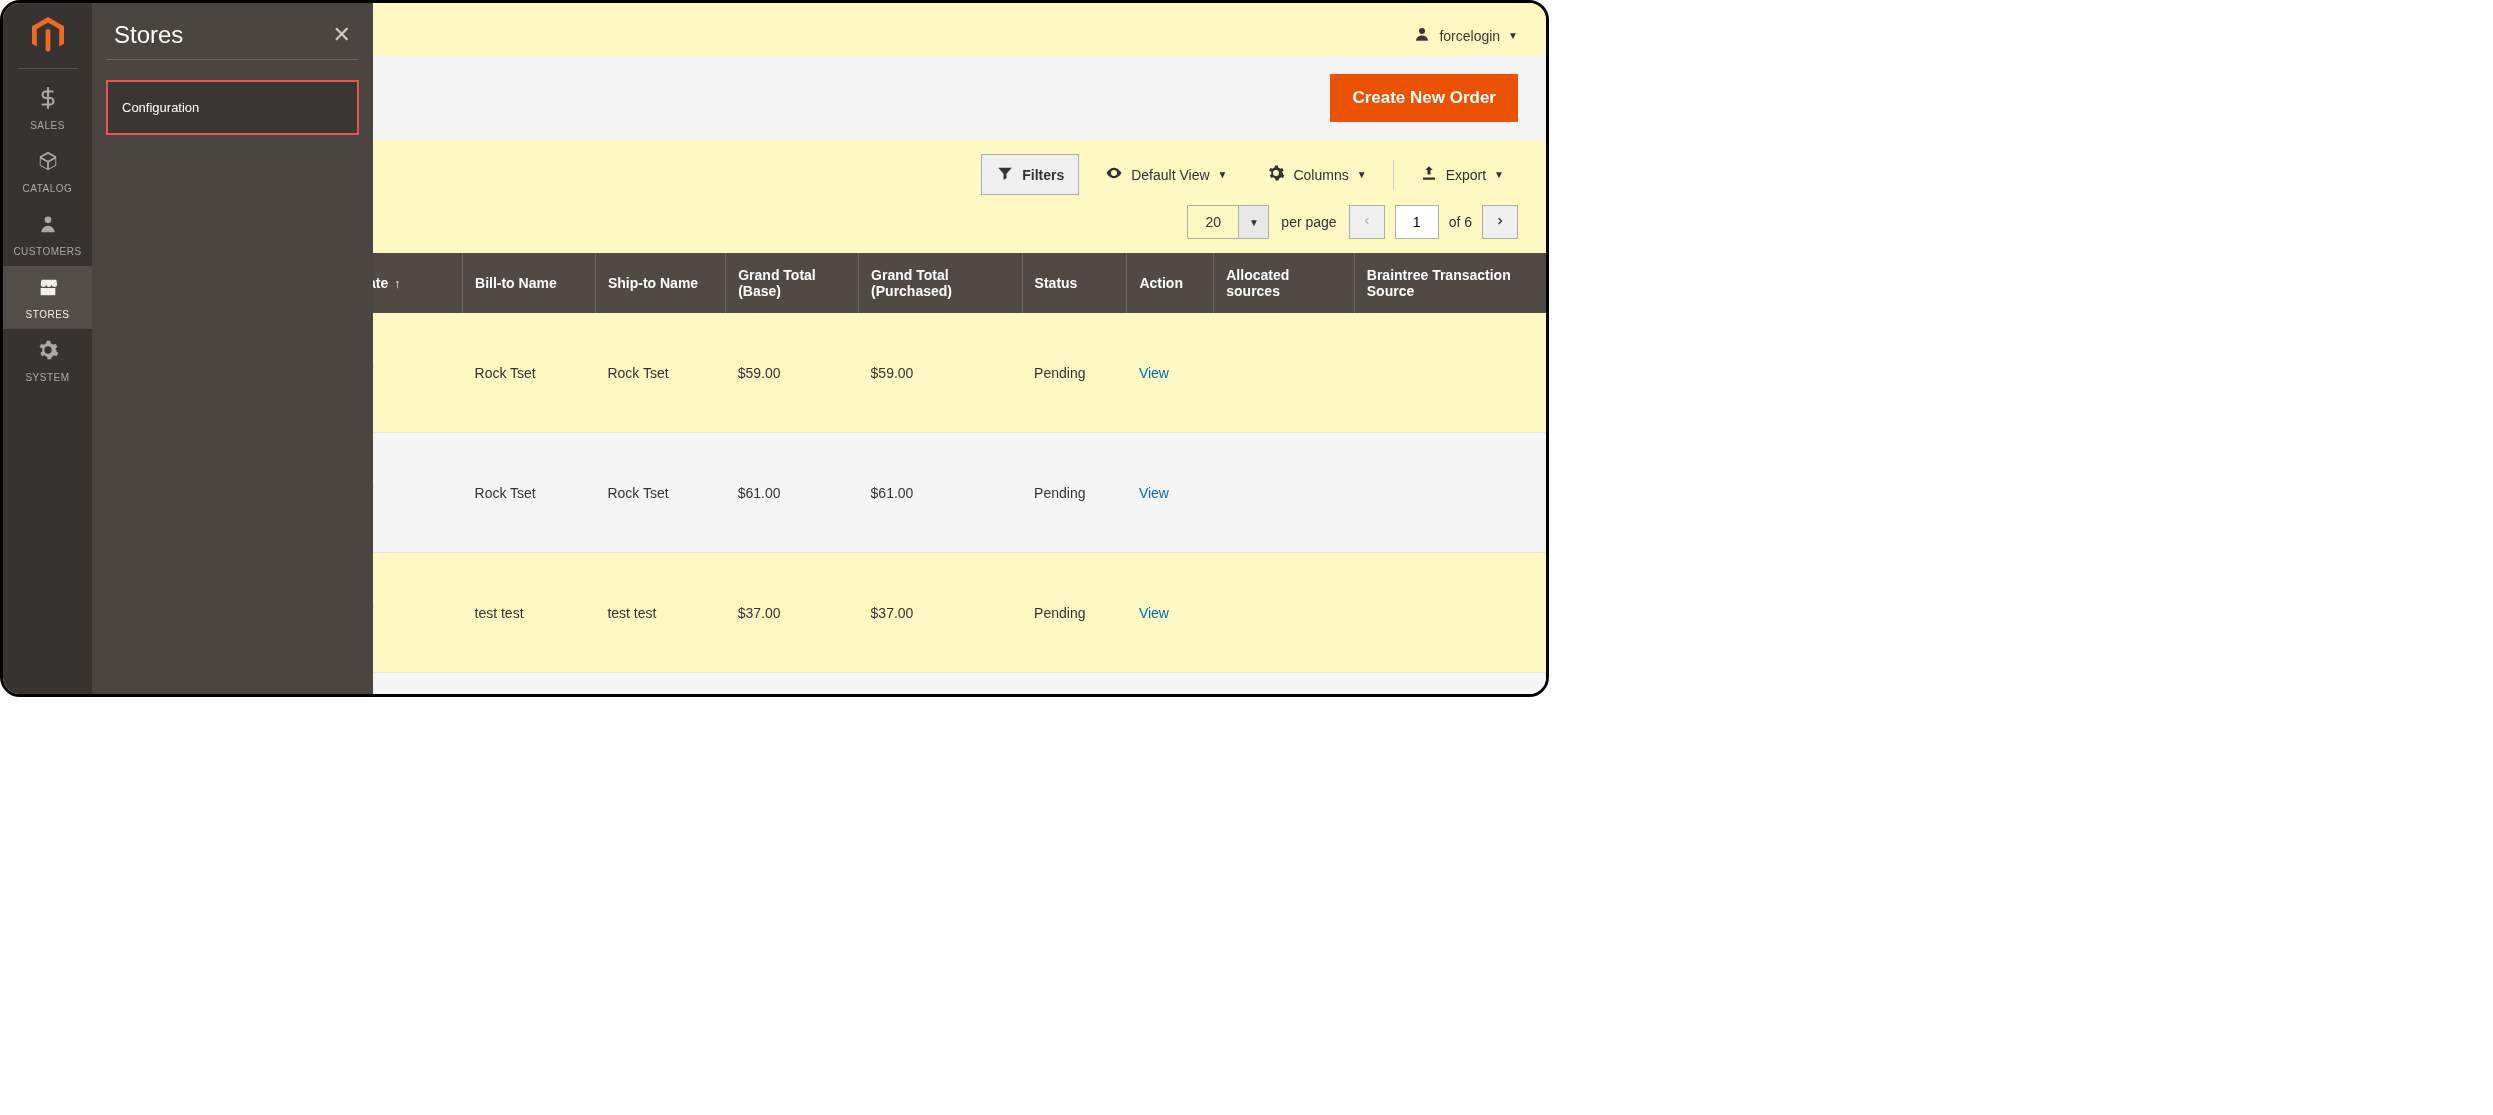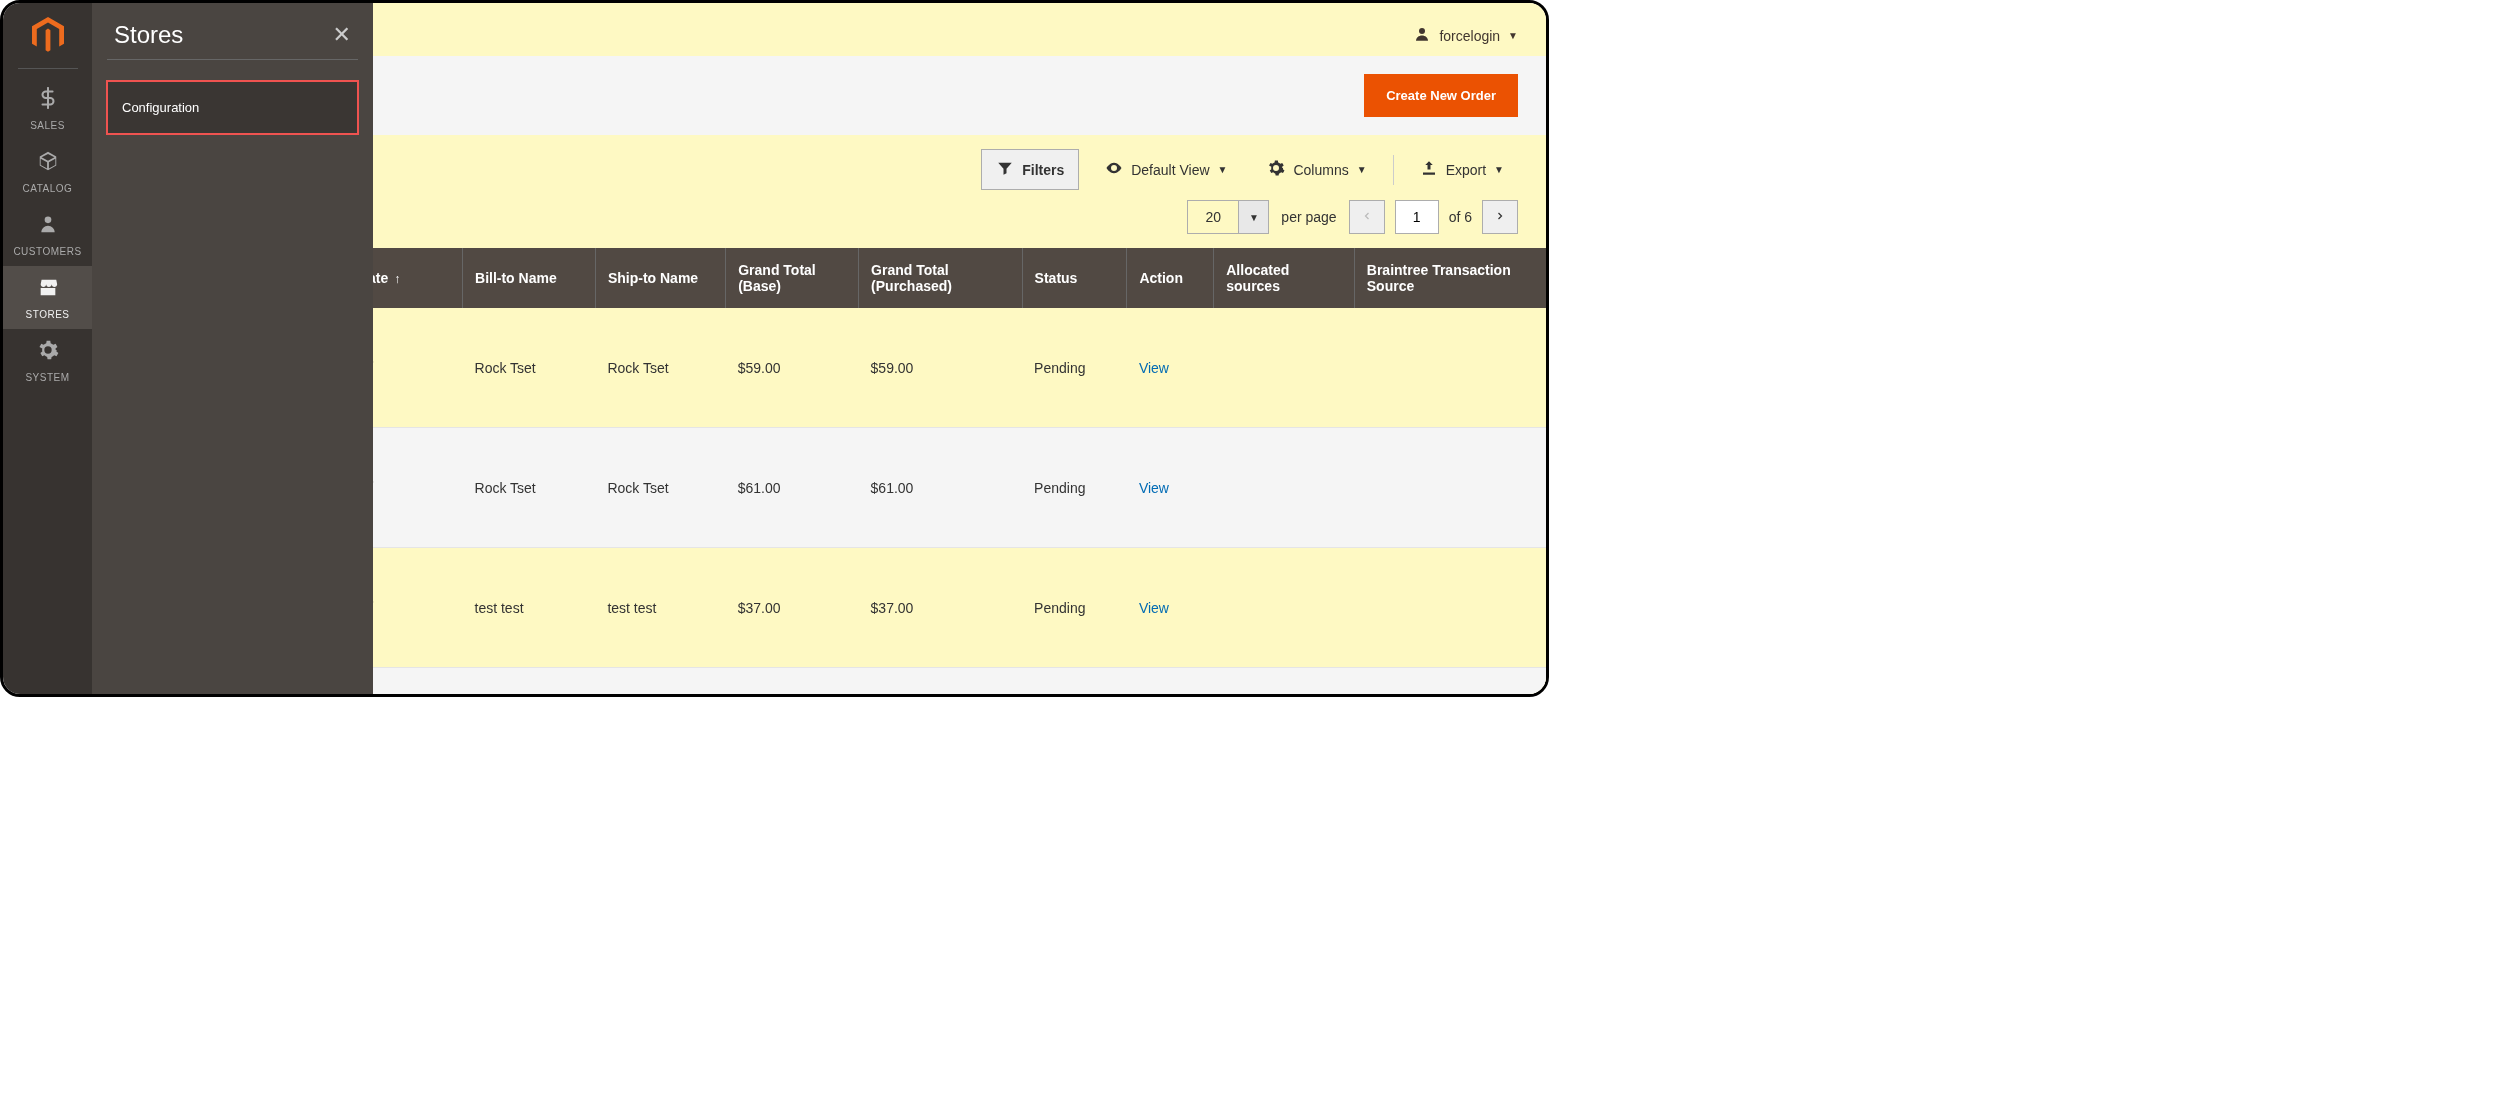--- a/index.html
+++ b/index.html
@@ -28,21 +28,21 @@
 
 
 .main { flex: 1; display: flex; flex-direction: column; background: #fef9c3; }
 .topbar { display: flex; justify-content: flex-end; align-items: center; padding: 22px 28px 10px; }
 .user { display: flex; align-items: center; gap: 8px; cursor: pointer; }
 .user svg { fill: #41362f; }
 .user-name { font-size: 14px; color: #41362f; }
 .user-caret { font-size: 10px; color: #41362f; }
 
 .actionbar { background: #f5f5f5; padding: 18px 28px; display: flex; justify-content: flex-end; }
-.btn-primary { background: #eb5202; color: #fff; border: none; padding: 14px 22px; font-size: 13px; font-weight: 600; cursor: pointer; }
+.btn-primary { background: #eb5202; color: #fff; border: none; padding: 14px 22px; font-size: 17px; font-weight: 600; cursor: pointer; }
 
 .toolbar { display: flex; align-items: center; justify-content: space-between; padding: 14px 28px 0; gap: 20px; }
 .toolbar-left { display: flex; align-items: center; gap: 14px; }
 .search-wrap { position: relative; }
 .search-input { width: 225px; height: 38px; border: 1px solid #adadad; padding: 0 40px 0 10px; font-size: 14px; }
 .search-btn { position: absolute; right: 6px; top: 6px; background: none; border: none; cursor: pointer; }
 .search-btn svg { width: 22px; height: 22px; stroke: #333; fill: none; stroke-width: 2; }
 .toolbar-right { display: flex; align-items: center; gap: 12px; }
 .tool-chip { display: flex; align-items: center; gap: 8px; padding: 9px 14px; cursor: pointer; font-size: 14px; }
 .tool-chip.filters { border: 1px solid #adadad; background: #f0f0f0; font-weight: 600; }

